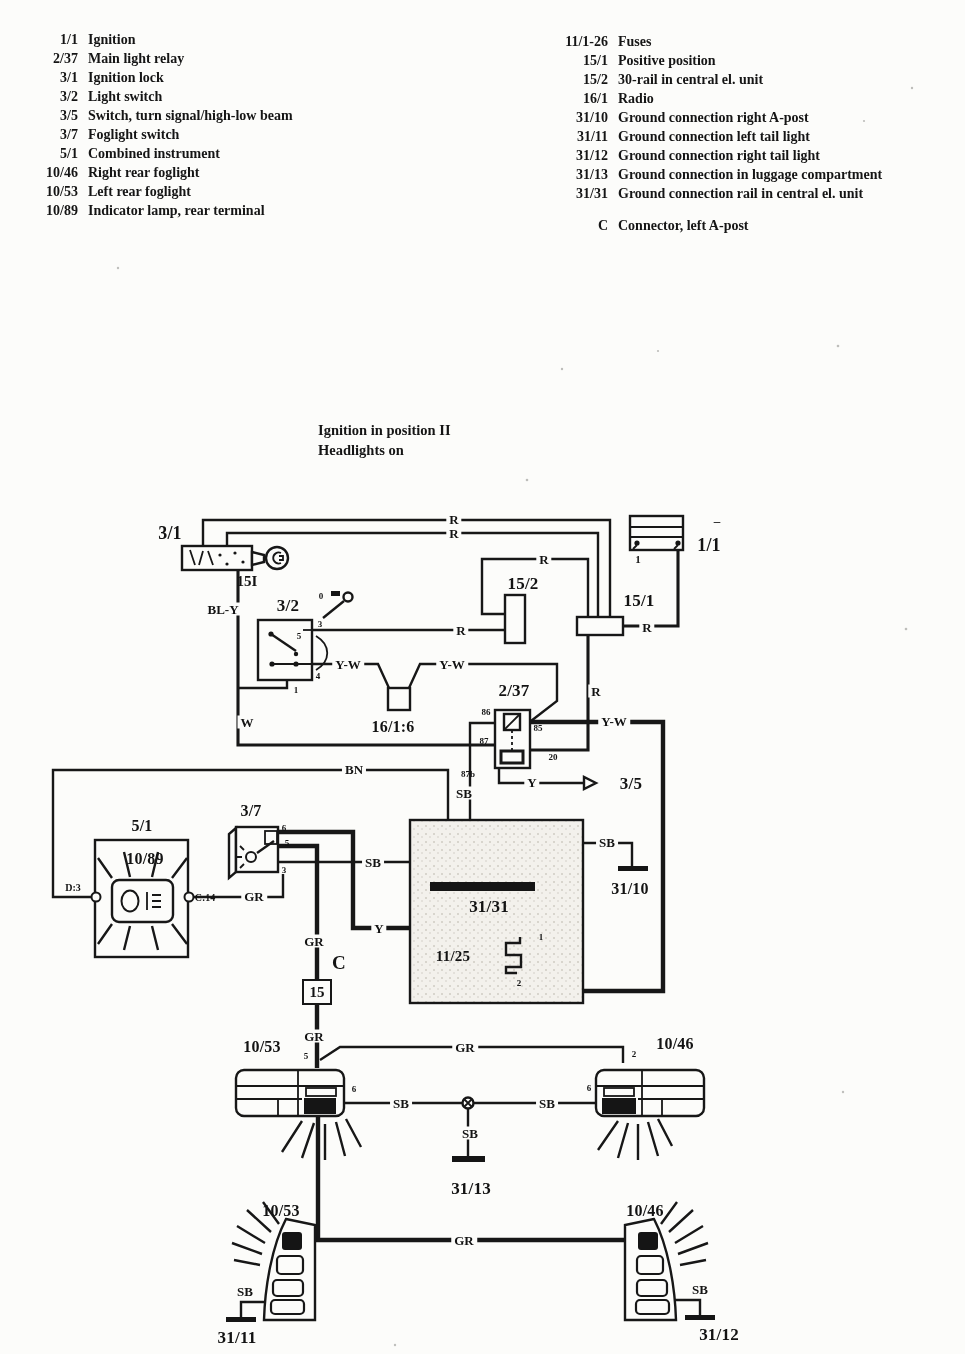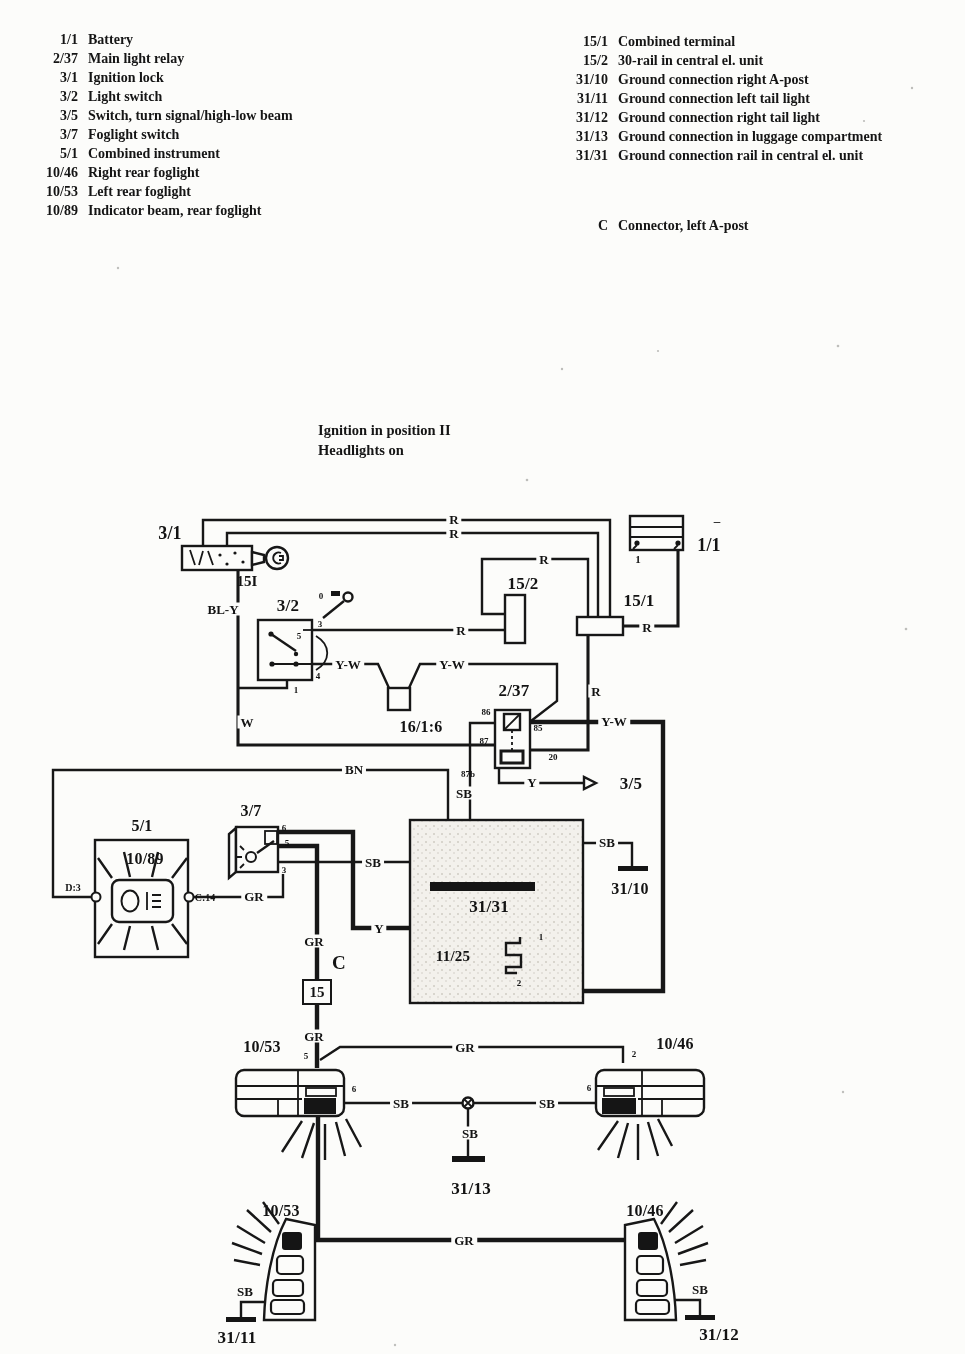--- a/index.html
+++ b/index.html
@@ -30,21 +30,21 @@
   .thin{stroke:#171717;fill:none;stroke-width:1.8;}
   .blk{fill:#151515;stroke:none;}
 </style>
 </head>
 <body>
 
 <div class="legend legend-left" style="left:20px;top:30px;">
 
     <div class="lrow">
       <span class="ref">1/1</span>
-      <span class="txt">Battery</span>
+      <span class="txt">Ignition</span>
     </div>
 
     <div class="lrow">
       <span class="ref">2/37</span>
       <span class="txt">Main light relay</span>
     </div>
 
     <div class="lrow">
       <span class="ref">3/1</span>
       <span class="txt">Ignition lock</span>
@@ -75,37 +75,45 @@
       <span class="txt">Right rear foglight</span>
     </div>
 
     <div class="lrow">
       <span class="ref">10/53</span>
       <span class="txt">Left rear foglight</span>
     </div>
 
     <div class="lrow">
       <span class="ref">10/89</span>
-      <span class="txt">Indicator beam, rear foglight</span>
+      <span class="txt">Indicator lamp, rear terminal</span>
     </div>
   </div>
 
 <div class="legend legend-right" style="left:540px;top:32px;">
 
+    <div class="lrow">
+      <span class="ref">11/1-26</span>
+      <span class="txt">Fuses</span>
+    </div>
 
     <div class="lrow">
       <span class="ref">15/1</span>
-      <span class="txt">Combined terminal</span>
+      <span class="txt">Positive position</span>
     </div>
 
     <div class="lrow">
       <span class="ref">15/2</span>
       <span class="txt">30-rail in central el. unit</span>
     </div>
 
+    <div class="lrow">
+      <span class="ref">16/1</span>
+      <span class="txt">Radio</span>
+    </div>
 
     <div class="lrow">
       <span class="ref">31/10</span>
       <span class="txt">Ground connection right A-post</span>
     </div>
 
     <div class="lrow">
       <span class="ref">31/11</span>
       <span class="txt">Ground connection left tail light</span>
     </div>
@@ -341,21 +349,21 @@
     <rect class="thin" x="636" y="1300" width="33" height="14" rx="4" fill="none" style="stroke-width:2.2"></rect>
   </g>
 </svg>
 
 <div id="label-layer">
     <span class="lbl comp" style="left: 170px; top: 533px; font-size: 18px;">3/1</span>
     <span class="lbl comp" style="left: 709px; top: 545px; font-size: 18px;">1/1</span>
     <span class="lbl comp" style="left: 523px; top: 583px; font-size: 17px;">15/2</span>
     <span class="lbl comp" style="left: 639px; top: 600px; font-size: 17px;">15/1</span>
     <span class="lbl comp" style="left: 288px; top: 605px; font-size: 17px;">3/2</span>
-    <span class="lbl comp" style="left: 393px; top: 727px; font-size: 16px; margin-left: 28px;">16/1:6</span>
+    <span class="lbl comp" style="left: 393px; top: 727px; font-size: 16px;">16/1:6</span>
     <span class="lbl comp" style="left: 514px; top: 690px; font-size: 17px;">2/37</span>
     <span class="lbl comp" style="left: 631px; top: 783px; font-size: 17px;">3/5</span>
     <span class="lbl comp" style="left: 142px; top: 826px; font-size: 16px;">5/1</span>
     <span class="lbl comp" style="left: 145px; top: 859px; font-size: 16px;">10/89</span>
     <span class="lbl comp" style="left: 251px; top: 811px; font-size: 16px;">3/7</span>
     <span class="lbl comp" style="left: 489px; top: 906px; font-size: 17px;">31/31</span>
     <span class="lbl comp" style="left: 630px; top: 889px; font-size: 16px;">31/10</span>
     <span class="lbl comp" style="left: 453px; top: 956px; font-size: 15px;">11/25</span>
     <span class="lbl comp" style="left: 339px; top: 962px; font-size: 19px;">C</span>
     <span class="lbl comp" style="left: 262px; top: 1047px; font-size: 16px;">10/53</span>

